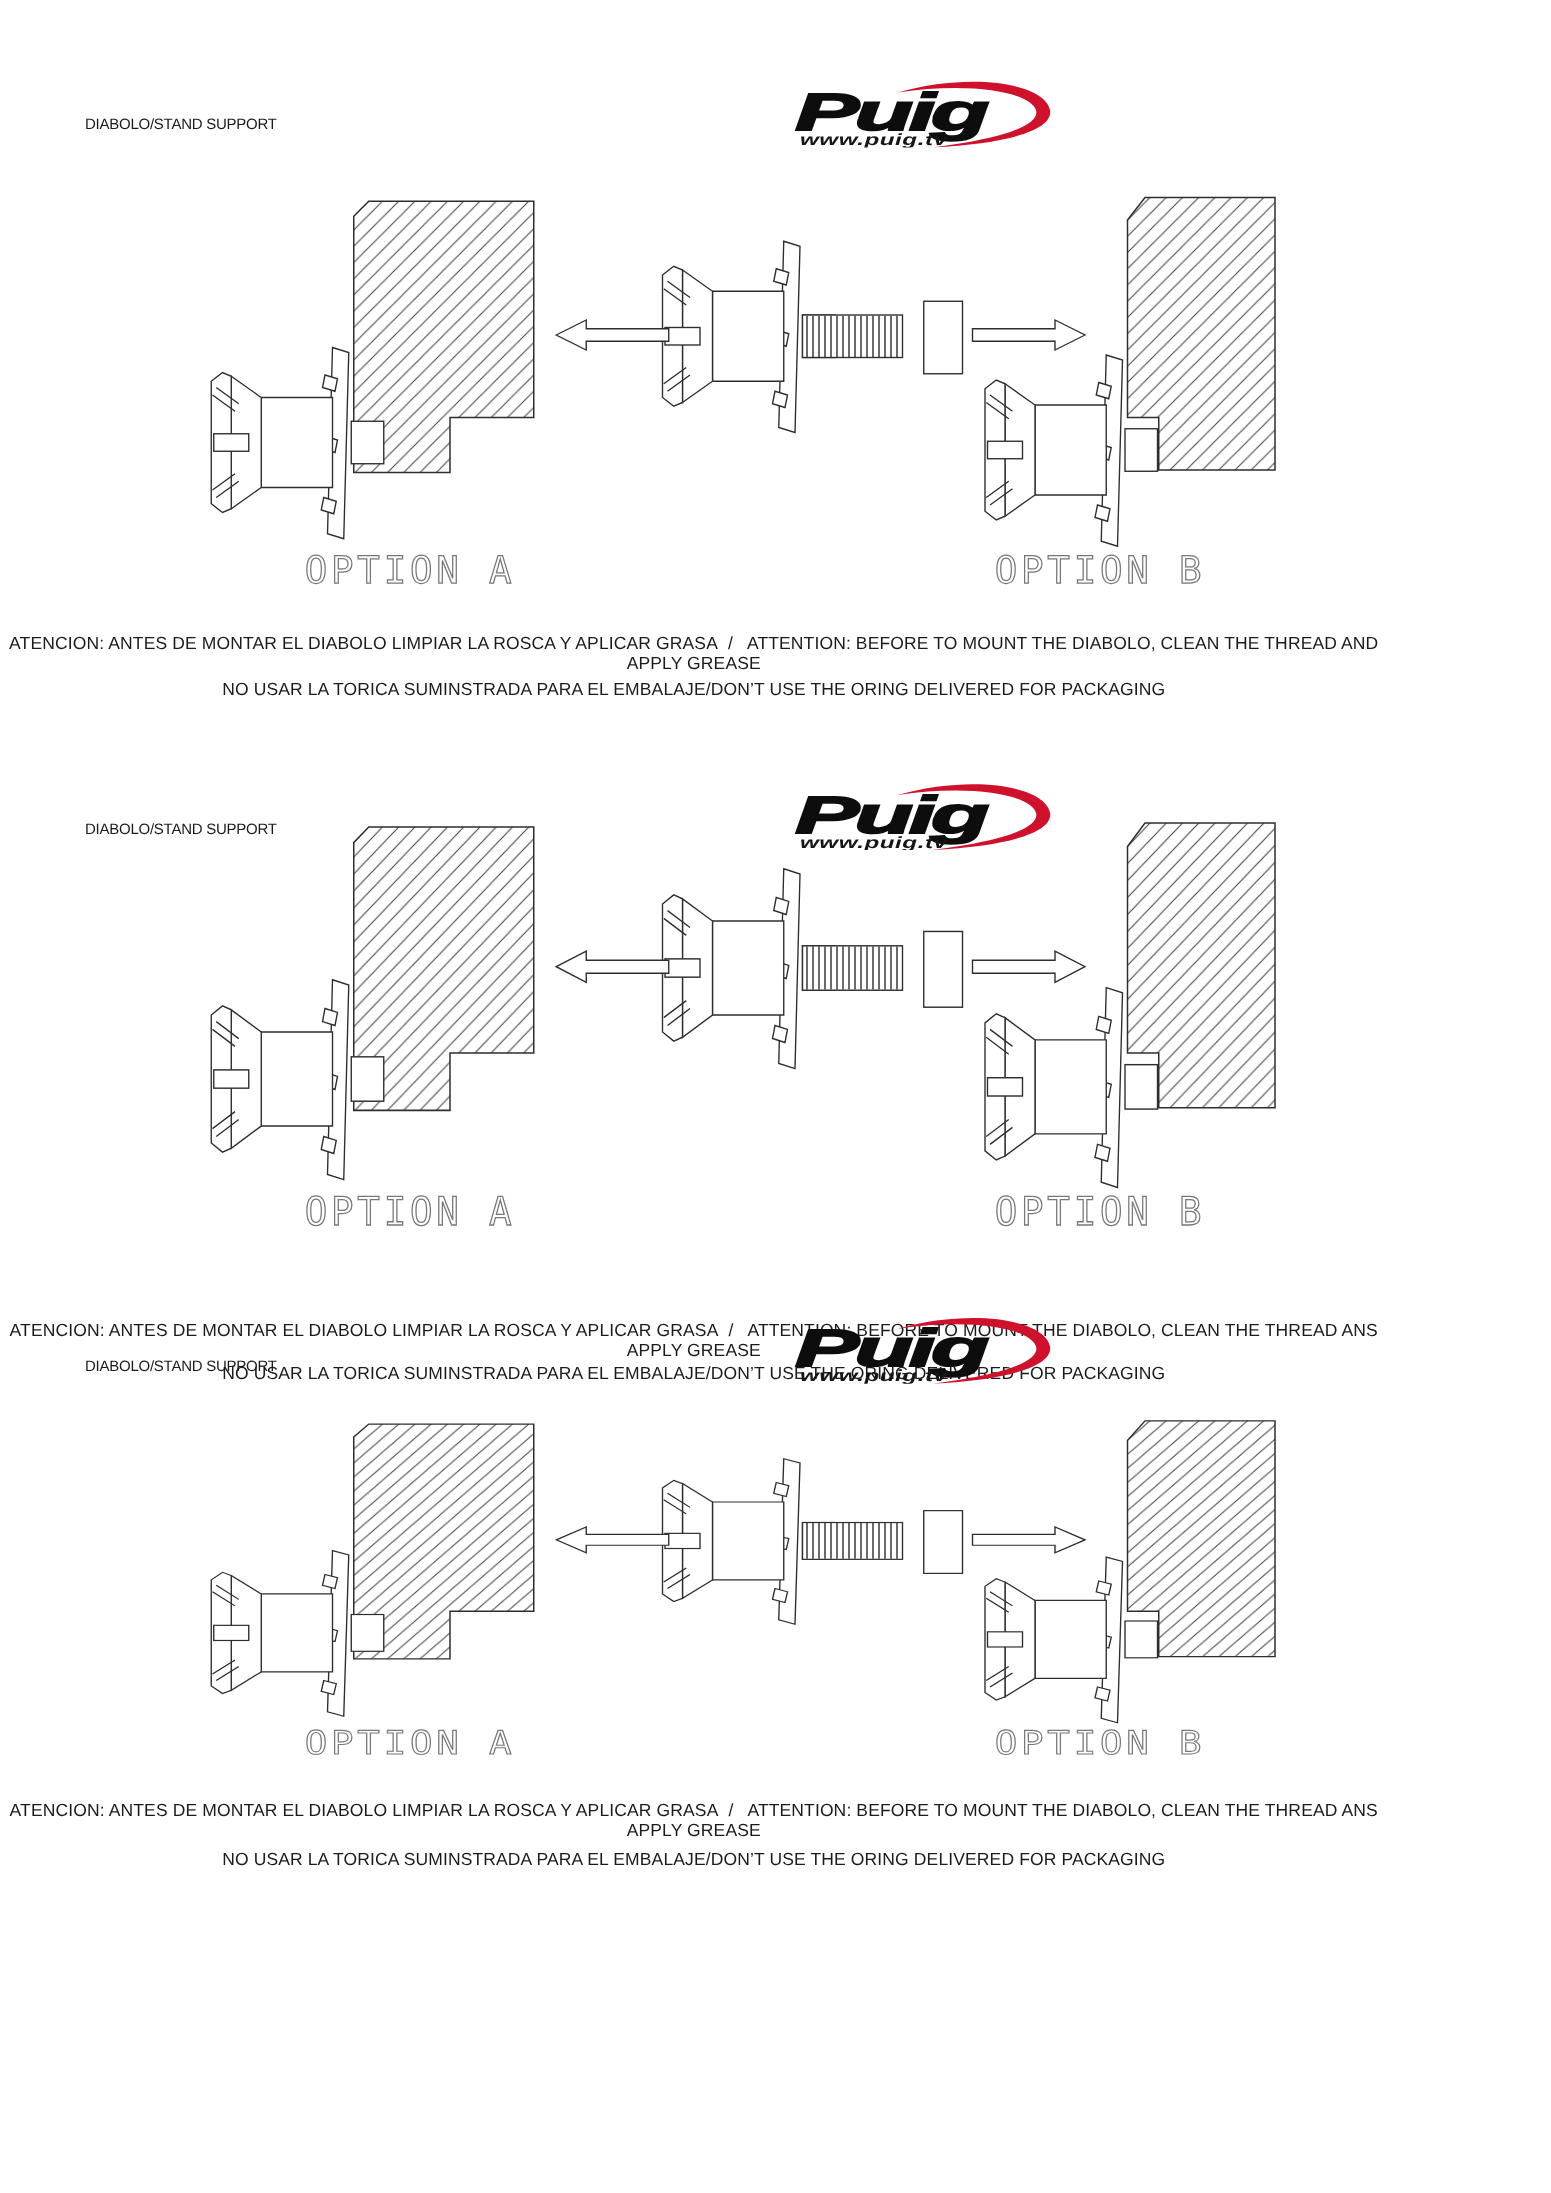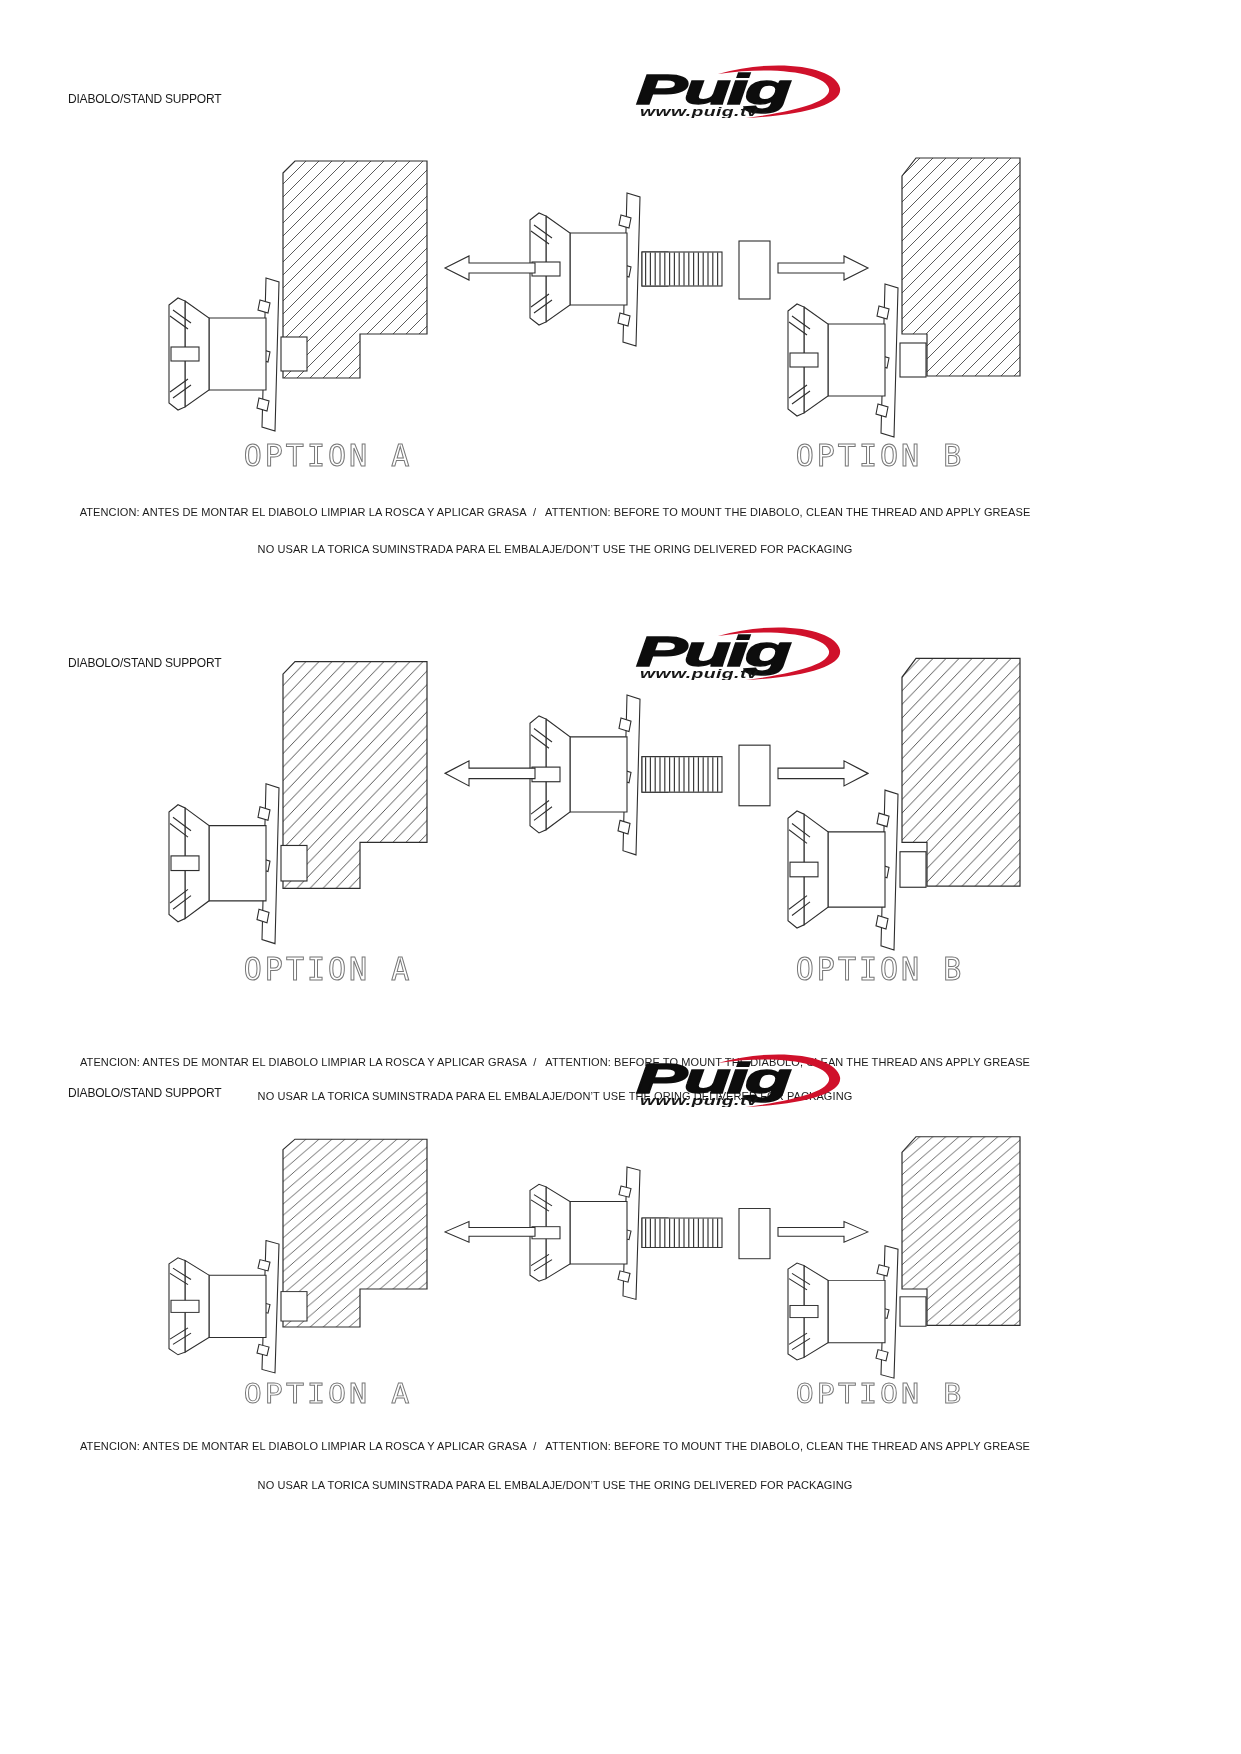--- a/index.html
+++ b/index.html
@@ -41,21 +41,21 @@
 
   .opt{
     font-family:"DejaVu Sans Mono", monospace;
     font-size:30px;letter-spacing:3px;
     fill:none;stroke:#787878;stroke-width:1;
     text-anchor:middle;
   }
 
   .warn{
     position:absolute;left:0;width:1110px;margin:0;
-    text-align:center;font-size:11px;color:#1b1b1b;letter-spacing:0.1px;
+    text-align:center;font-size:14px;color:#1b1b1b;letter-spacing:0.1px;
   }
   .s1 .w1{top:506px}
   .s1 .w2{top:543px}
   .s2 .w1{top:1056px}
   .s2 .w2{top:1090px}
   .s3 .w1{top:1440px}
   .s3 .w2{top:1479px}
 </style>
 </head>
 <body>

